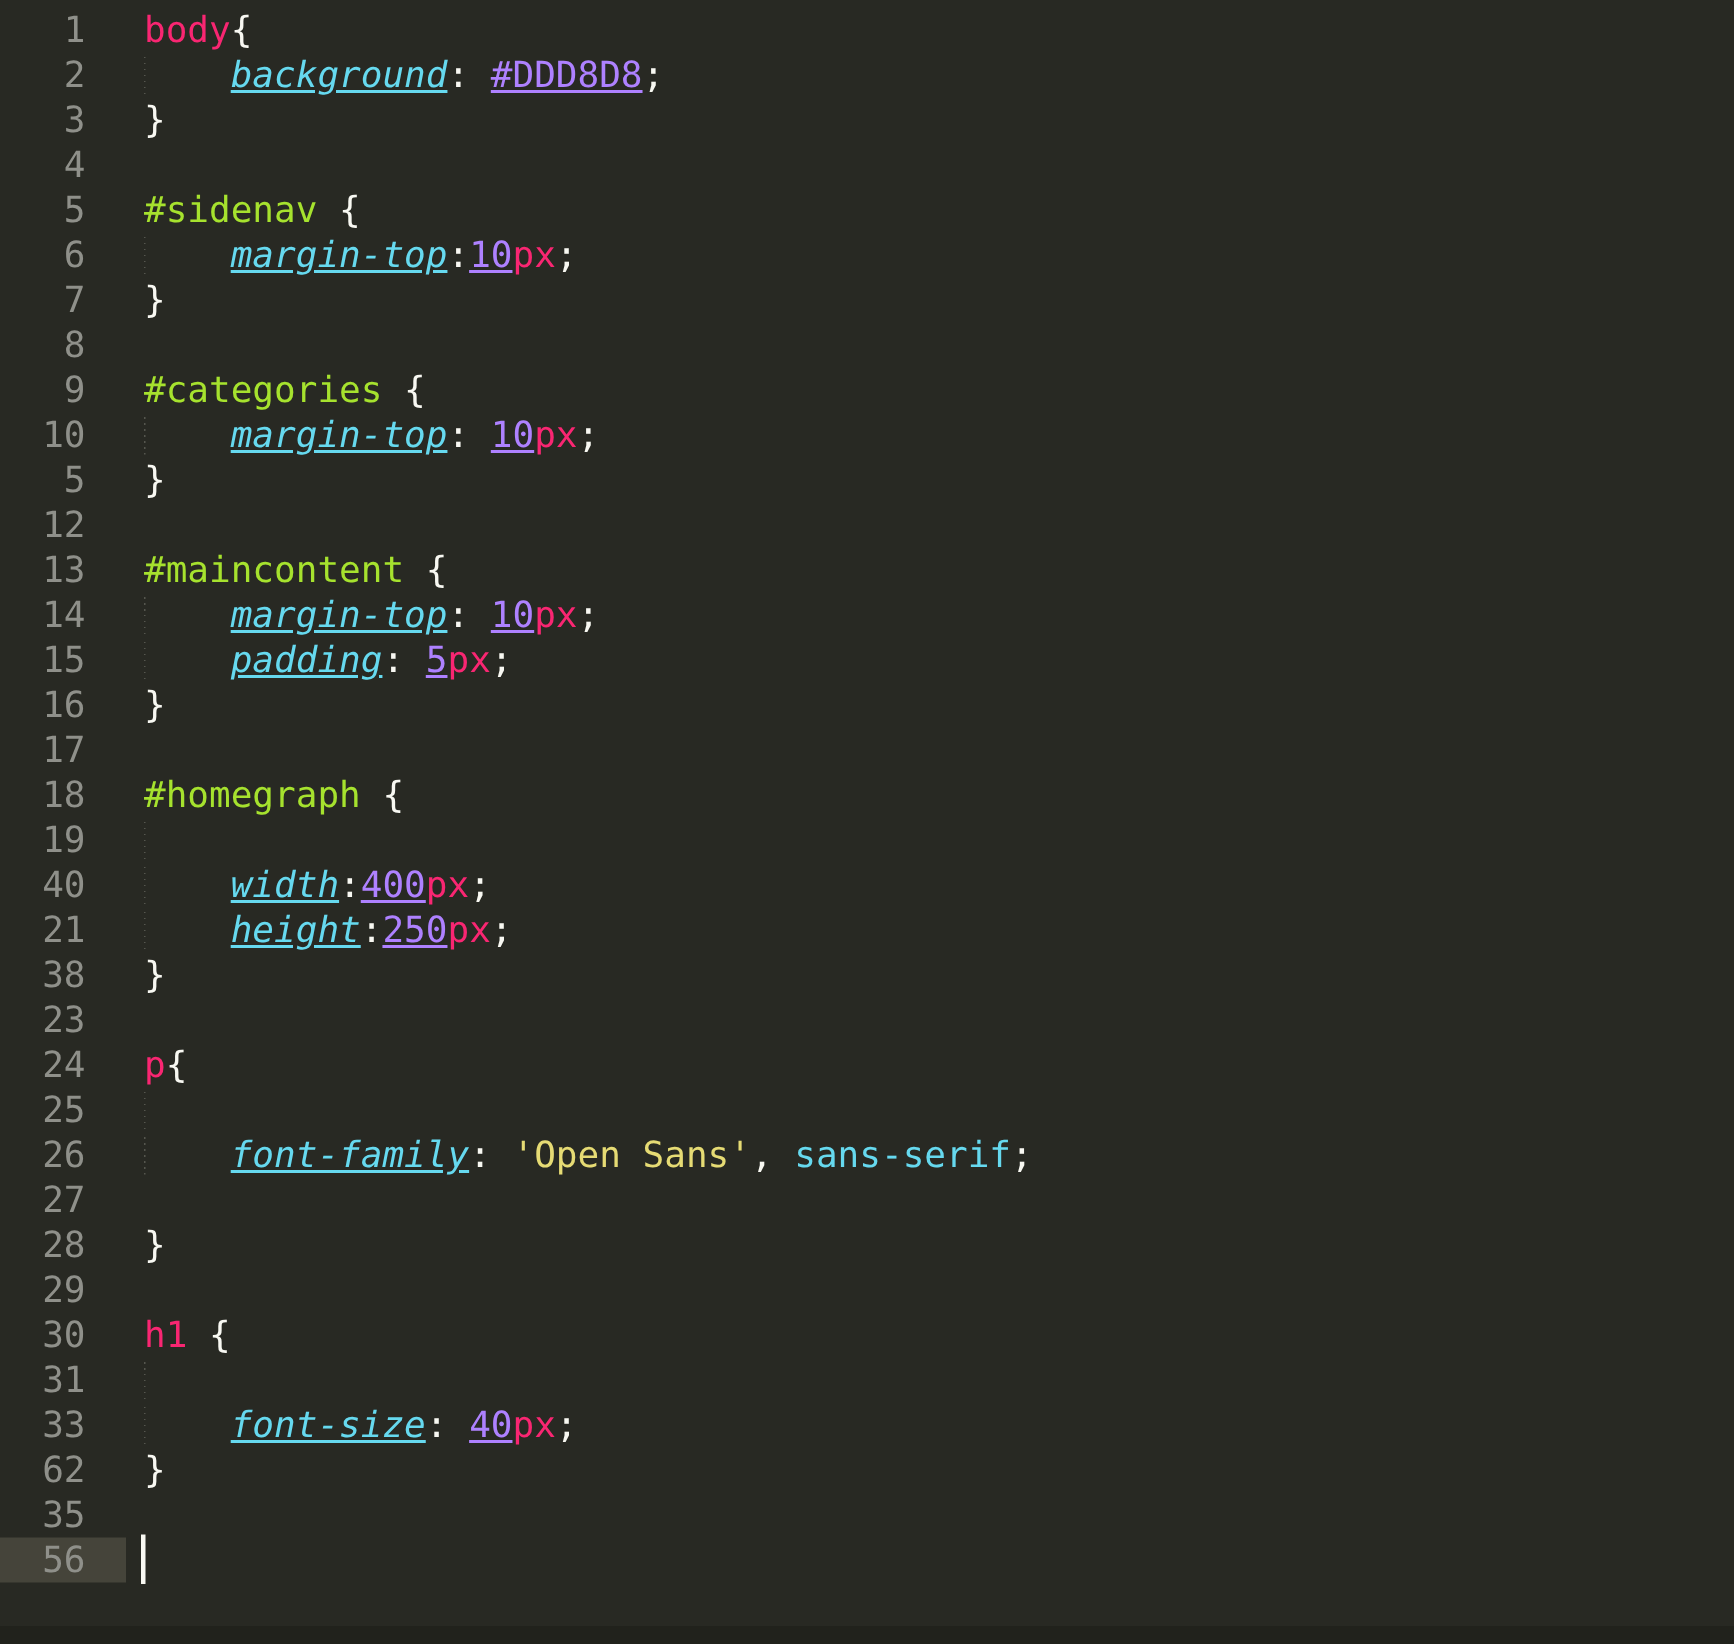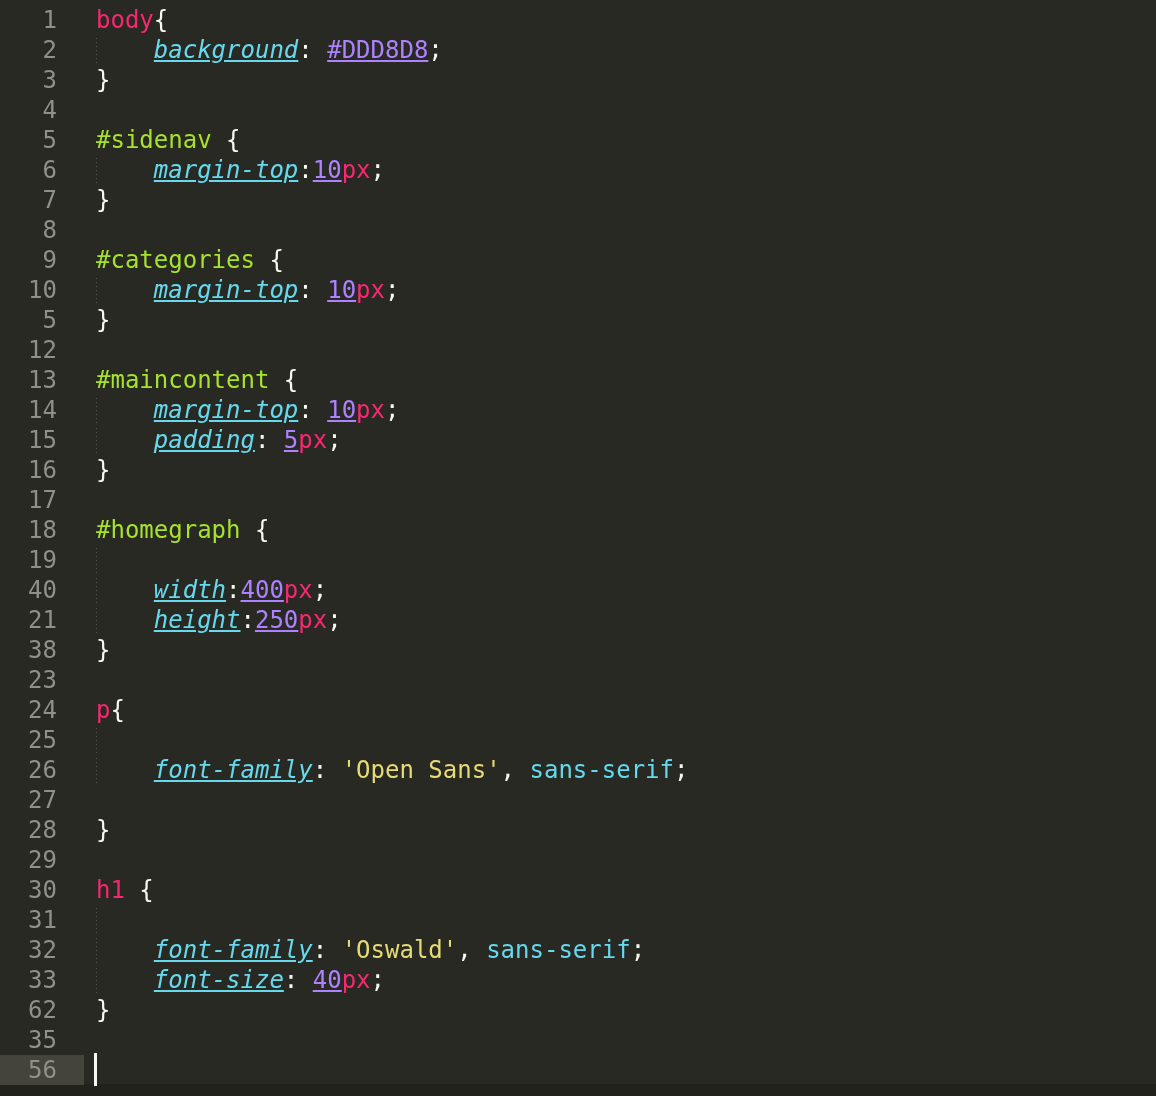--- a/index.html
+++ b/index.html
@@ -190,24 +190,20 @@
       </div>
       <div class="line">
         <span class="gutter">30</span>
         <span class="code"><span class="t-sel">h1</span><span class="t-punct"> {</span></span>
       </div>
       <div class="line">
         <span class="gutter">31</span>
         <span class="code guide"></span>
       </div>
       <div class="line">
-        <span class="gutter">32</span>
-        <span class="code guide"><span class="t-ws">    </span><span class="t-prop">font-family</span><span class="t-punct">: </span><span class="t-str">'Oswald'</span><span class="t-punct">, </span><span class="t-const">sans-serif</span><span class="t-punct">;</span></span>
-      </div>
-      <div class="line">
         <span class="gutter">33</span>
         <span class="code guide"><span class="t-ws">    </span><span class="t-prop">font-size</span><span class="t-punct">: </span><span class="t-val">40</span><span class="t-unit">px</span><span class="t-punct">;</span></span>
       </div>
       <div class="line">
         <span class="gutter">62</span>
         <span class="code"><span class="t-punct">}</span></span>
       </div>
       <div class="line">
         <span class="gutter">35</span>
         <span class="code"></span>

